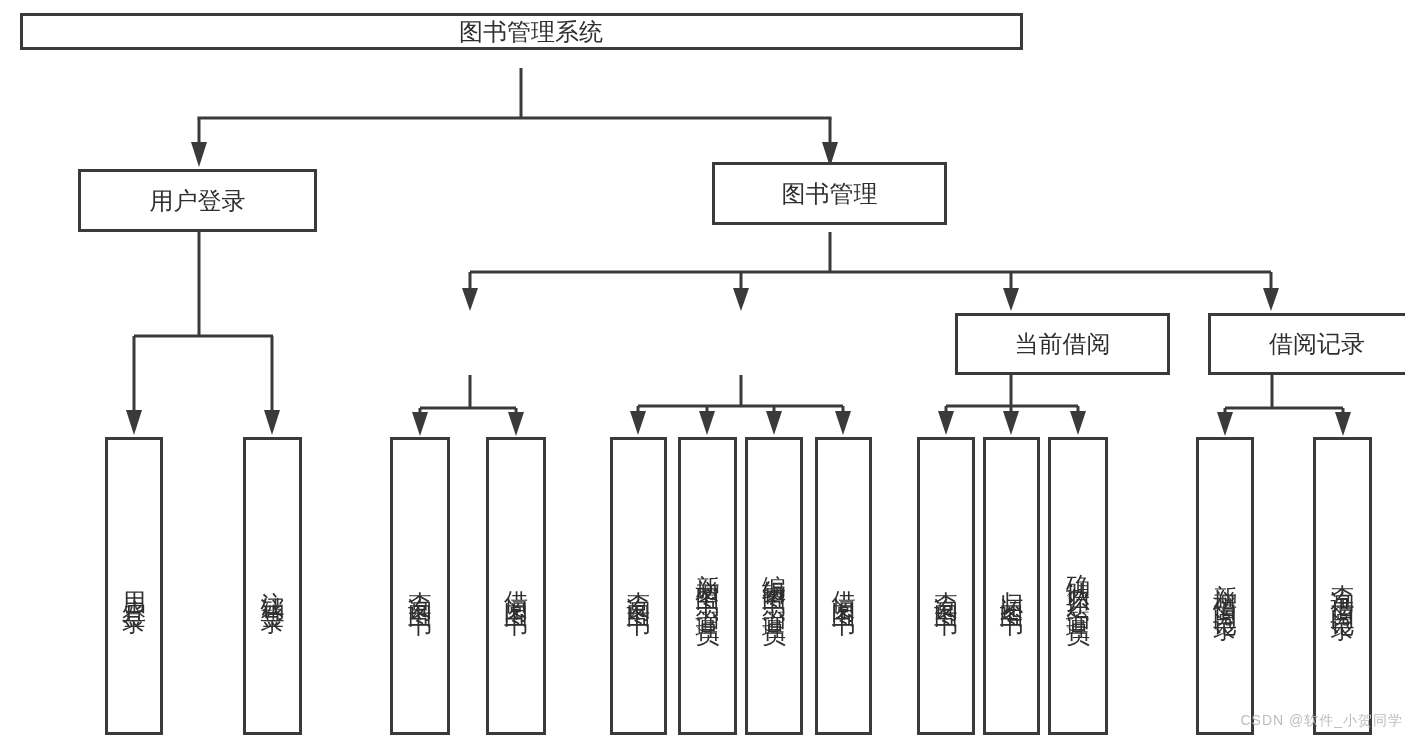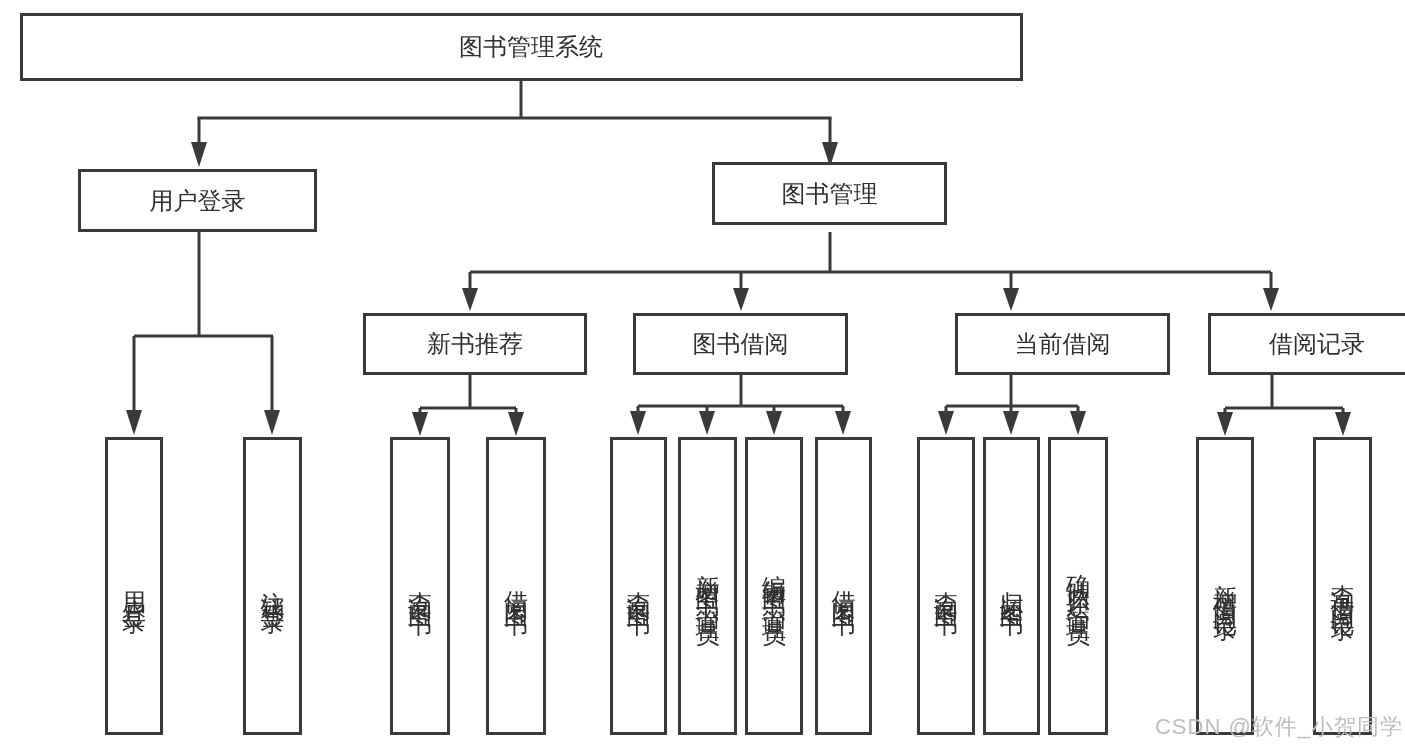--- a/index.html
+++ b/index.html
@@ -34,21 +34,21 @@
     writing-mode:vertical-rl;
     text-orientation:mixed;
     font-size:24px;
     letter-spacing:7px;
     color:#2f2f2f;
     line-height:1;
   }
   .watermark{
     position:absolute;
     right:2px;top:712px;
-    font-size:22px;
+    font-size:14px;
     color:#bdbdbd;
     letter-spacing:1px;
     z-index:5;
     white-space:nowrap;
   }
 </style>
 </head>
 <body>
 
 <div class="canvas">
@@ -124,37 +124,31 @@
         <path d="M1272 375 V408" fill="none"></path>
         <path d="M1225 408 H1343" fill="none"></path>
         <path d="M1225 408 V413" fill="none"></path>
         <polygon points="1217,412 1233,412 1225,436" stroke="none"></polygon>
         <path d="M1343 408 V413" fill="none"></path>
         <polygon points="1335,412 1351,412 1343,436" stroke="none"></polygon>
       </g>
     </g>
   </svg>
 
-  <div class="node" style="left:20px;top:13px;width:1003px;height:68px;padding-left:19px;">
+  <div class="node" style="left:20px;top:13px;width:1003px;height:37px;padding-left:19px;">
     <span>图书管理系统</span>
   </div>
 
   <div class="node" style="left:78px;top:169px;width:239px;height:63px;">
     <span>用户登录</span>
   </div>
   <div class="node" style="left:712px;top:162px;width:235px;height:63px;">
     <span>图书管理</span>
   </div>
 
-  <div class="node" style="left:363px;top:313px;width:224px;height:62px;">
-    <span>新书推荐</span>
-  </div>
-  <div class="node" style="left:633px;top:313px;width:215px;height:62px;">
-    <span>图书借阅</span>
-  </div>
   <div class="node" style="left:955px;top:313px;width:215px;height:62px;">
     <span>当前借阅</span>
   </div>
   <div class="node" style="left:1172px;top:313px;width:218px;height:62px;margin-left:36px;">
     <span>借阅记录</span>
   </div>
 
   <div class="vnode" style="left:105px;width:58px;">
     <span class="vlabel">用户登录</span>
   </div>

